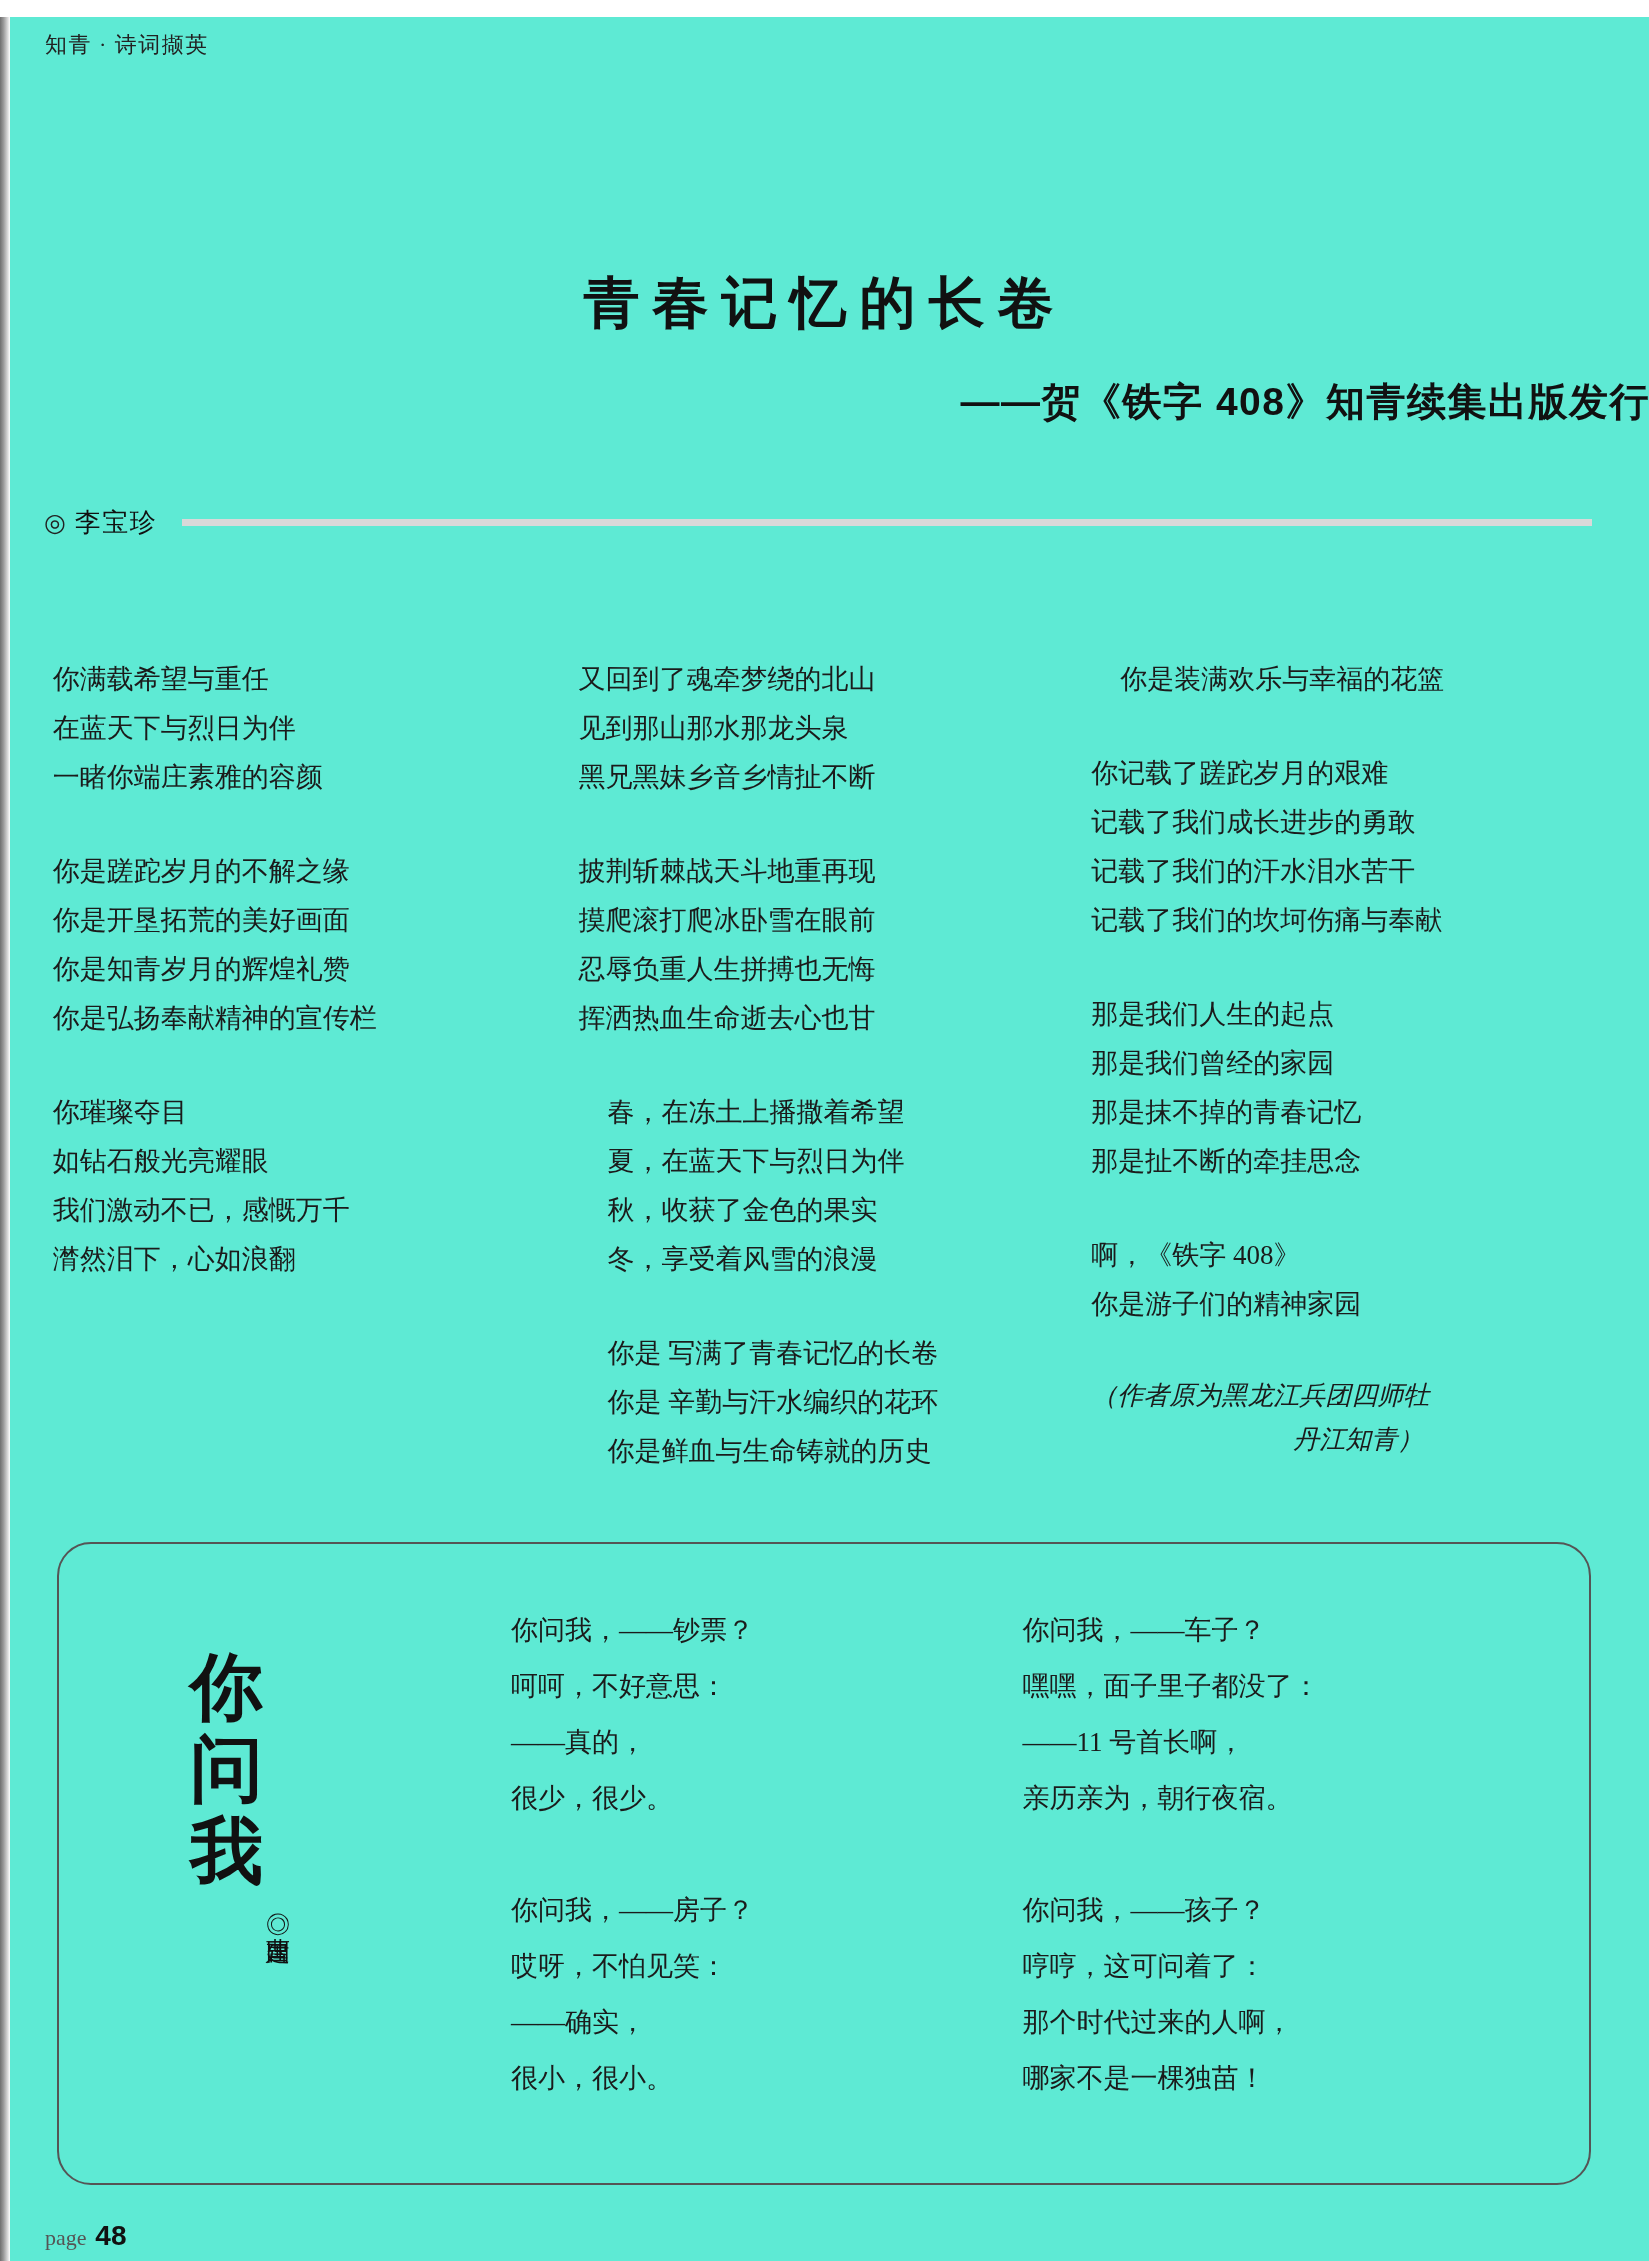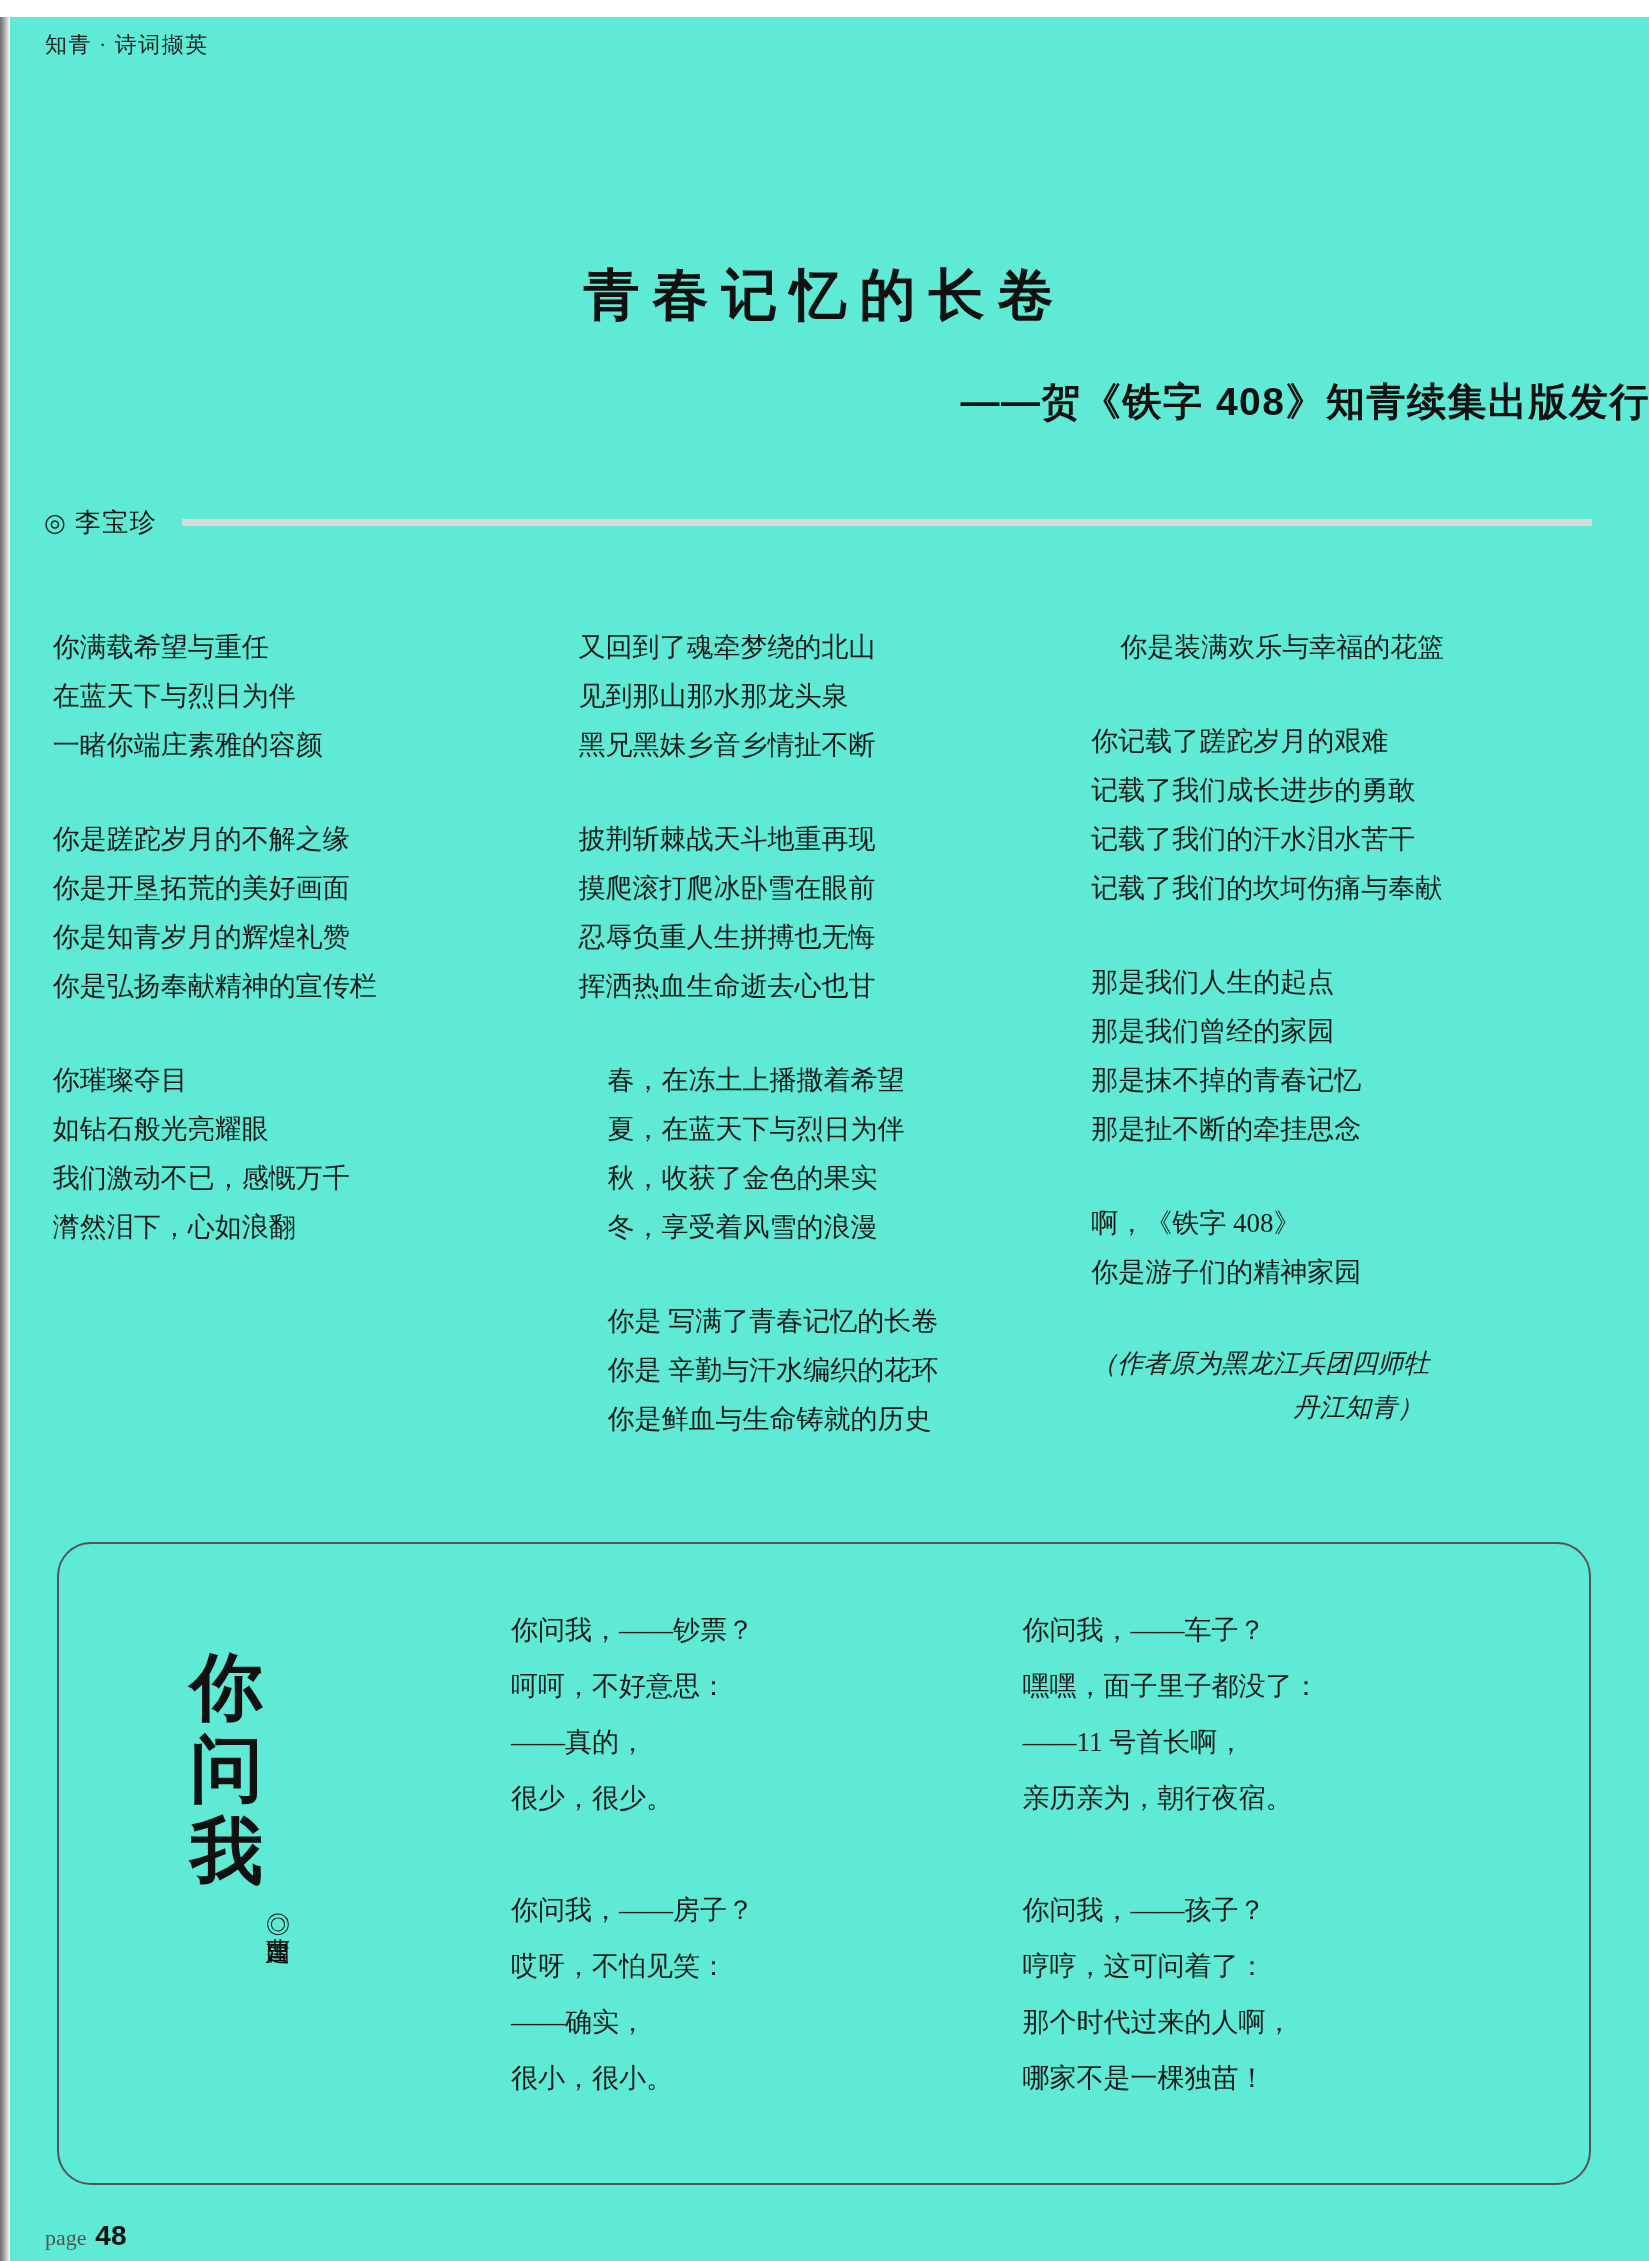--- a/index.html
+++ b/index.html
@@ -38,21 +38,21 @@
     font-size: 22px;
     letter-spacing: 1.5px;
     color: #222;
     font-family: "Liberation Serif", serif;
   }
 
   
   .title-main {
     position: absolute;
     left: 0;
-    top: 241px;
+    top: 249px;
     width: 1650px;
     text-align: center;
     font-size: 56px;
     font-weight: bold;
     letter-spacing: 13px;
     color: #111;
     font-family: "Liberation Sans", sans-serif;
   }
   .title-sub {
     position: absolute;
@@ -94,21 +94,21 @@
     flex: 1;
     height: 7.3px;
     margin-left: 25px;
     background: #d9d9d9;
   }
 
   
   .poem-cols {
     position: absolute;
     left: 44px;
-    top: 606px;
+    top: 638px;
     width: 1556px;
     display: flex;
     gap: 4px;
   }
   .poem-col {
     width: 519px;
     box-sizing: border-box;
   }
   .poem-col.c1 { padding-left: 8.8px; }
   .poem-col.c2 { padding-left: 14.6px; }

